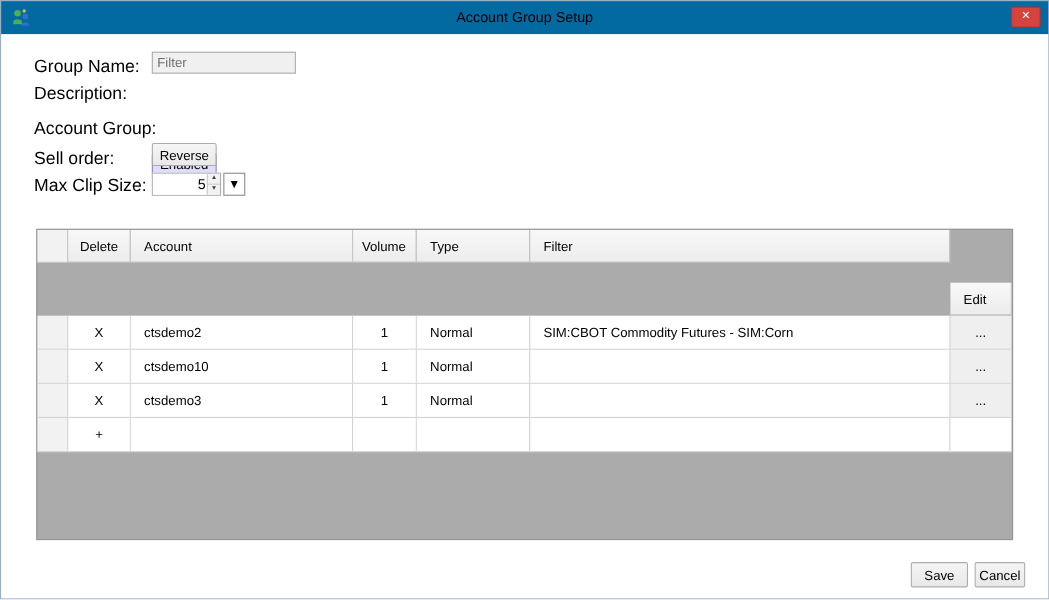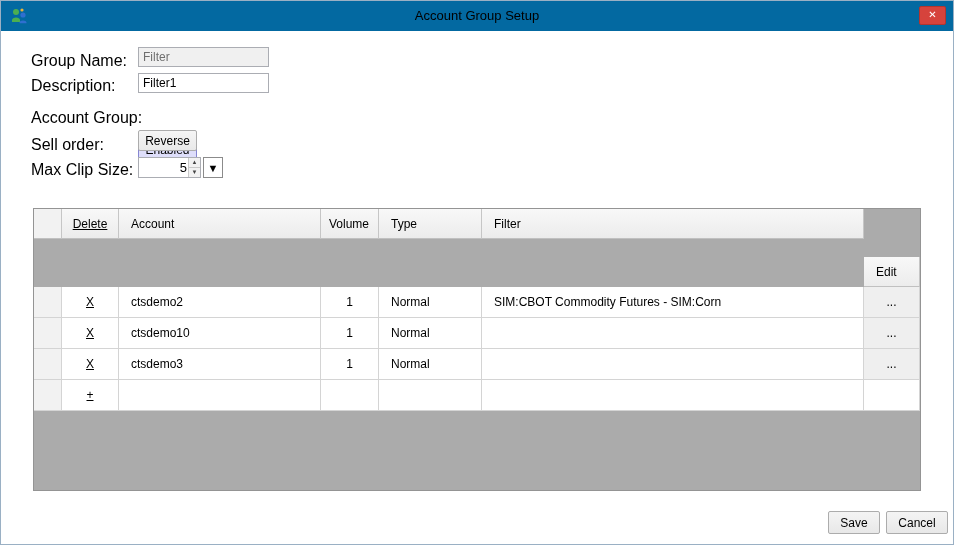--- a/index.html
+++ b/index.html
@@ -44,37 +44,37 @@
   
   .grid { position:absolute; left:32px; top:207px; width:888px; height:283px;
           background:#ababab; border:1px solid #949494; font-size:12px; color:#000; }
   .g-row { display:flex; width:886px; }
   .g-cell { border-right:1px solid #d4d4d4; border-bottom:1px solid #d4d4d4;
             background:#fff; overflow:hidden; white-space:nowrap; display:flex; align-items:center; }
   .g-header .g-cell { background:linear-gradient(#f8f8f8,#ececec); border-right:1px solid #c6c6c6;
                       border-bottom:1px solid #c0c0c0; height:30px; }
   .g-body .g-cell { height:31px; }
   .c-sel { width:28px; background:#f2f2f2 !important; }
-  .c-del { width:57px; justify-content:center;text-decoration:underline; }
+  .c-del { width:57px; justify-content:center; }
   .c-acc { width:202px; padding-left:12px; }
   .c-vol { width:58px;  justify-content:center; }
   .c-typ { width:103px; padding-left:12px; }
   .c-fil { width:382px; padding-left:12px; }
   .c-edt { width:56px;  justify-content:center; background:#efefef; }
   .c-edt.plain { background:#fff; }
   .g-header .c-acc, .g-header .c-typ, .g-header .c-fil { padding-left:12px; }
   .g-header .c-vol { justify-content:flex-start; padding-left:8px; }
   .g-header .c-edt { justify-content:flex-start; padding-left:12px; background:linear-gradient(#f8f8f8,#ececec);margin-top:48px; }
 
   
   .footer-btn { position:absolute; top:510px; height:23px; font-family:inherit; font-size:12px;
                 background:linear-gradient(#f4f4f4,#e8e8e8); border:1px solid #acacac;
                 border-radius:2px; color:#000; cursor:pointer; }
   .save { left:827px; width:52px; }
-  .cancel { left:885px; width:62px; }
+  .cancel { left:885px; width:46px; }
 </style>
 </head>
 <body>
 
 <div class="window">
 
   <div class="titlebar">
     <span class="app-icon">
       <svg width="20" height="20" viewBox="0 0 20 20">
         <circle cx="7" cy="6" r="3" fill="#4caf50"></circle>
@@ -85,21 +85,20 @@
       </svg>
     </span>
     <span class="win-title">Account Group Setup</span>
     <div class="close-btn">✕</div>
   </div>
 
   <span class="lbl" style="top:51px;">Group Name:</span>
   <input class="tb disabled" style="top: 46px;" readonly="" value="Filter">
 
   <span class="lbl" style="top:76px;">Description:</span>
-  <input class="tb" style="top: 72px;" value="Filter1">
 
   <span class="lbl" style="top:108px;">Account Group:</span>
   <button class="winbtn toggle-on" style="left:137px; top:102px; width:59px; height:22px;margin-top:36px;">Enabled</button>
 
   <span class="lbl" style="top:135px;">Sell order:</span>
   <button class="winbtn" style="left:137px; top:129px; width:59px; height:21px;">Reverse</button>
 
   <span class="lbl" style="top:160px;">Max Clip Size:</span>
   <div class="spinner">
     <input class="spin-input" value="5" style="">

